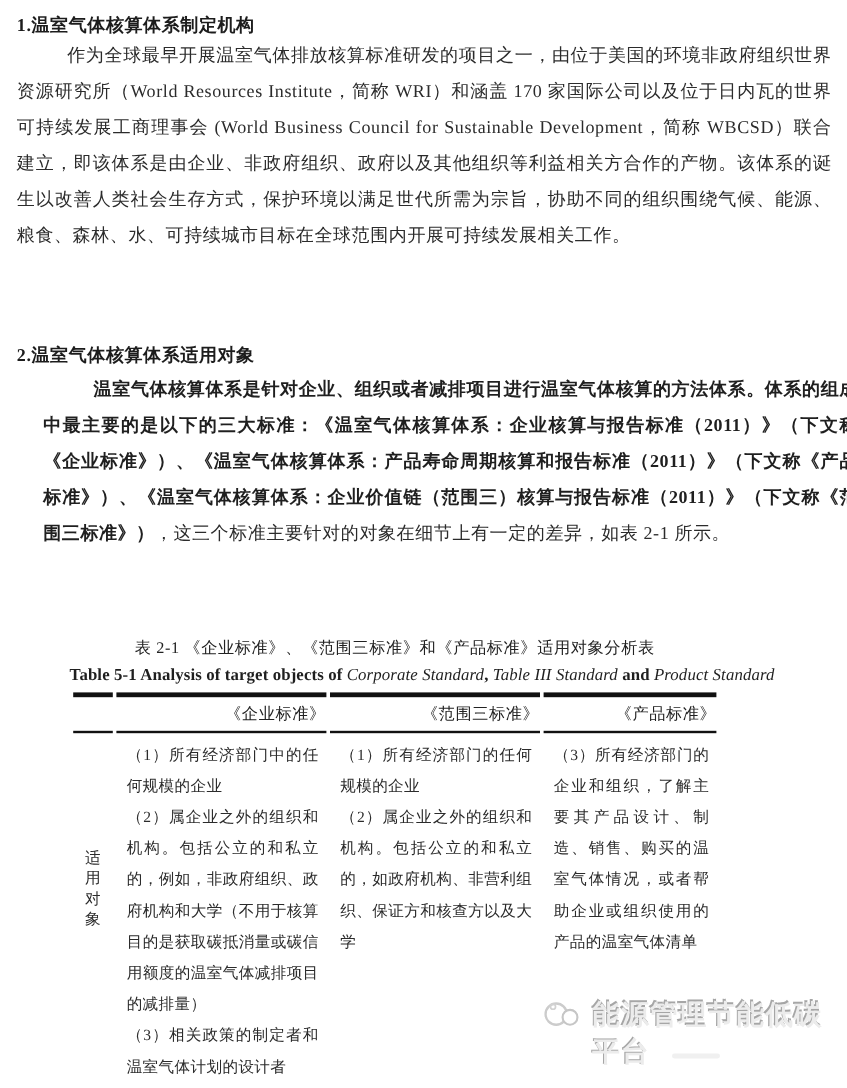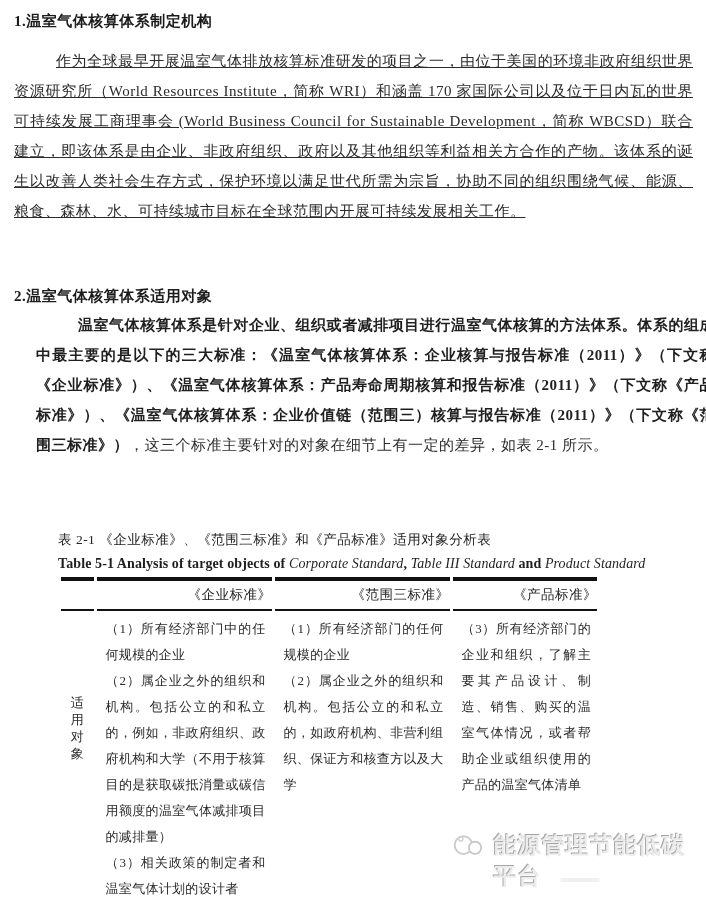--- a/index.html
+++ b/index.html
@@ -10,25 +10,25 @@
   }
   .abs{position:absolute;}
   .h{font-size:15px;font-weight:bold;color:#1c1c1c;letter-spacing:.5px;}
   #h1{top:12px;left:14px;}
   #h2{top:287px;left:14px;}
   .para{
     left:14px;width:679px;font-size:15px;line-height:30px;
     text-align:justify;text-justify:inter-ideograph;color:#2b2b2b;
     letter-spacing:.5px;margin:0;
   }
-  #p1{top:46px;text-indent:42px;text-decoration:underline;}
+  #p1{top:32px;text-indent:42px;}
   #p2{top:310px;text-indent:42px;margin-left:22px;}
   .b{font-weight:bold;color:#1f1f1f;}
   #cap-zh{
-    top:531px;left:58px;width:542px;text-align:left;
+    top:531px;left:58px;width:542px;text-align:center;
     font-size:13.5px;color:#222;letter-spacing:.5px;
   }
   #cap-en{
     top:556px;left:58px;width:600px;font-size:14px;color:#1f1f1f;
     font-weight:bold;letter-spacing:.1px;
   }
   #cap-en i{font-weight:normal;}
   table#applicability{
     position:absolute;top:577px;left:58px;width:542px;
     border-collapse:separate;border-spacing:3px 0;
@@ -39,21 +39,21 @@
     border-top:4px solid #111;border-bottom:2px solid #111;
     font-weight:normal;font-size:13.5px;color:#222;
     height:28px;text-align:right;padding:0;letter-spacing:.5px;
   }
   #applicability td{
     vertical-align:top;font-size:13px;line-height:26px;color:#2b2b2b;
     padding:5px 6px 0 9px;height:295px;
   }
   #applicability td.rowhead{padding:83px 0 0 0;text-align:center;}
   .vlabel{
-    width:15px;margin:0 auto;line-height:17px;font-size:13px;
+    width:15px;margin:12px auto;line-height:17px;font-size:13px;
     word-break:break-all;color:#2b2b2b;
   }
   #applicability td .cp{margin:0;text-align:justify;text-justify:inter-ideograph;letter-spacing:.3px;}
   #watermark{
     top:830px;left:452px;display:flex;gap:8px;
   }
   #wm-text{
     font-size:23px;font-weight:bold;letter-spacing:1px;
     font-family:"Liberation Sans","DejaVu Sans",sans-serif;
     color:#ececec;

